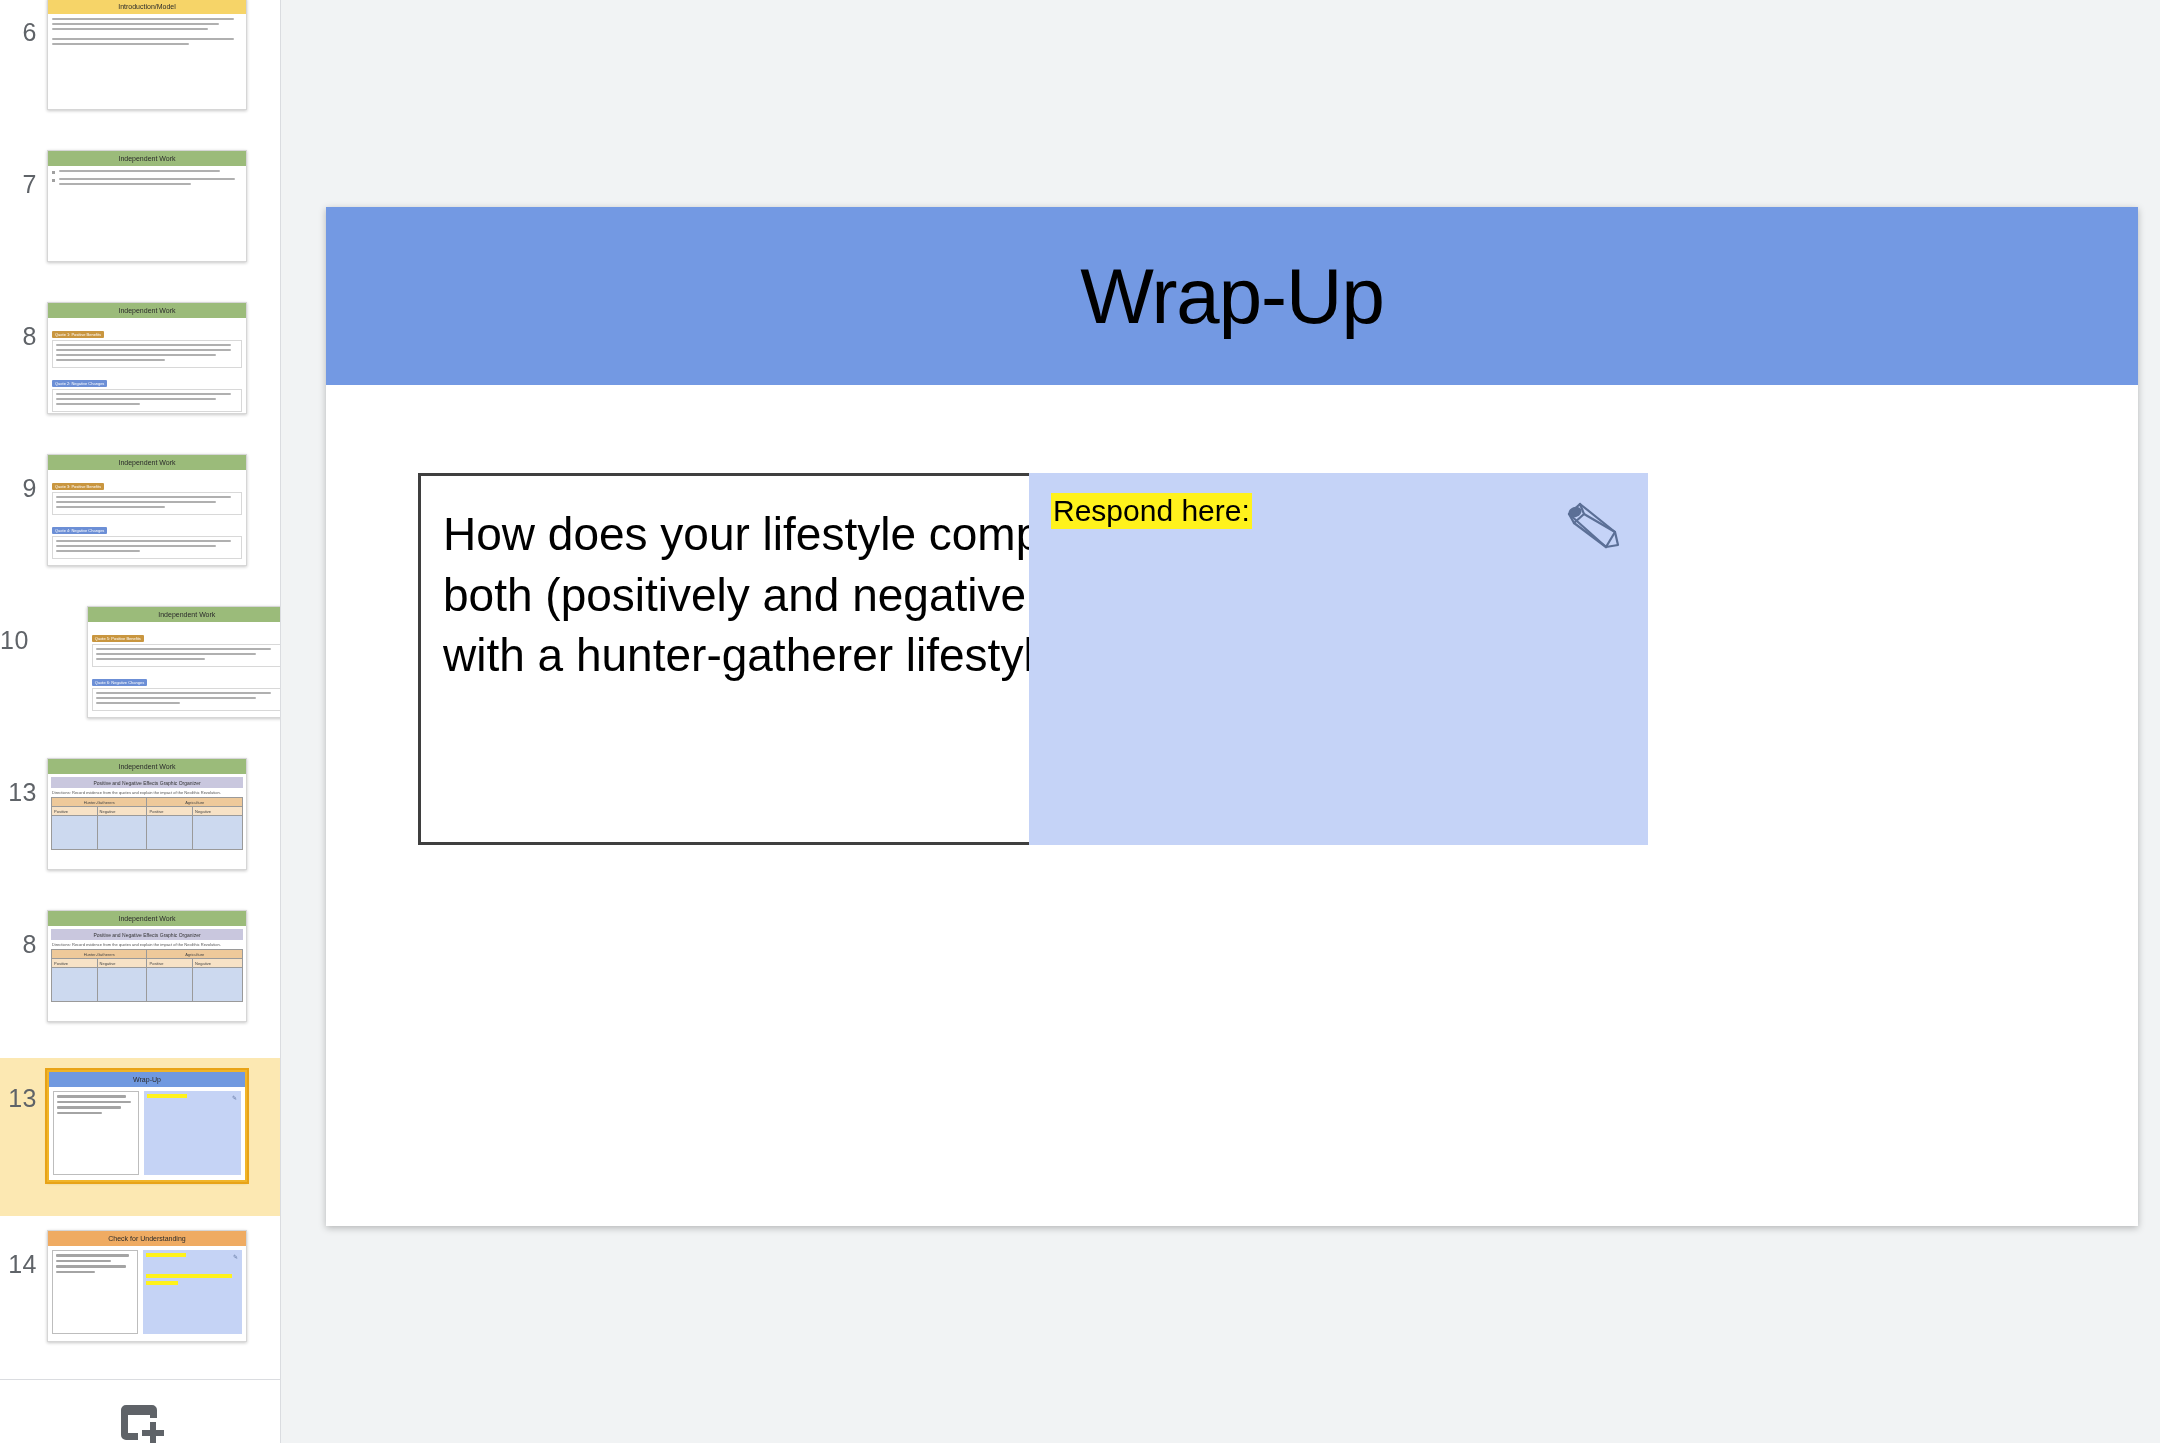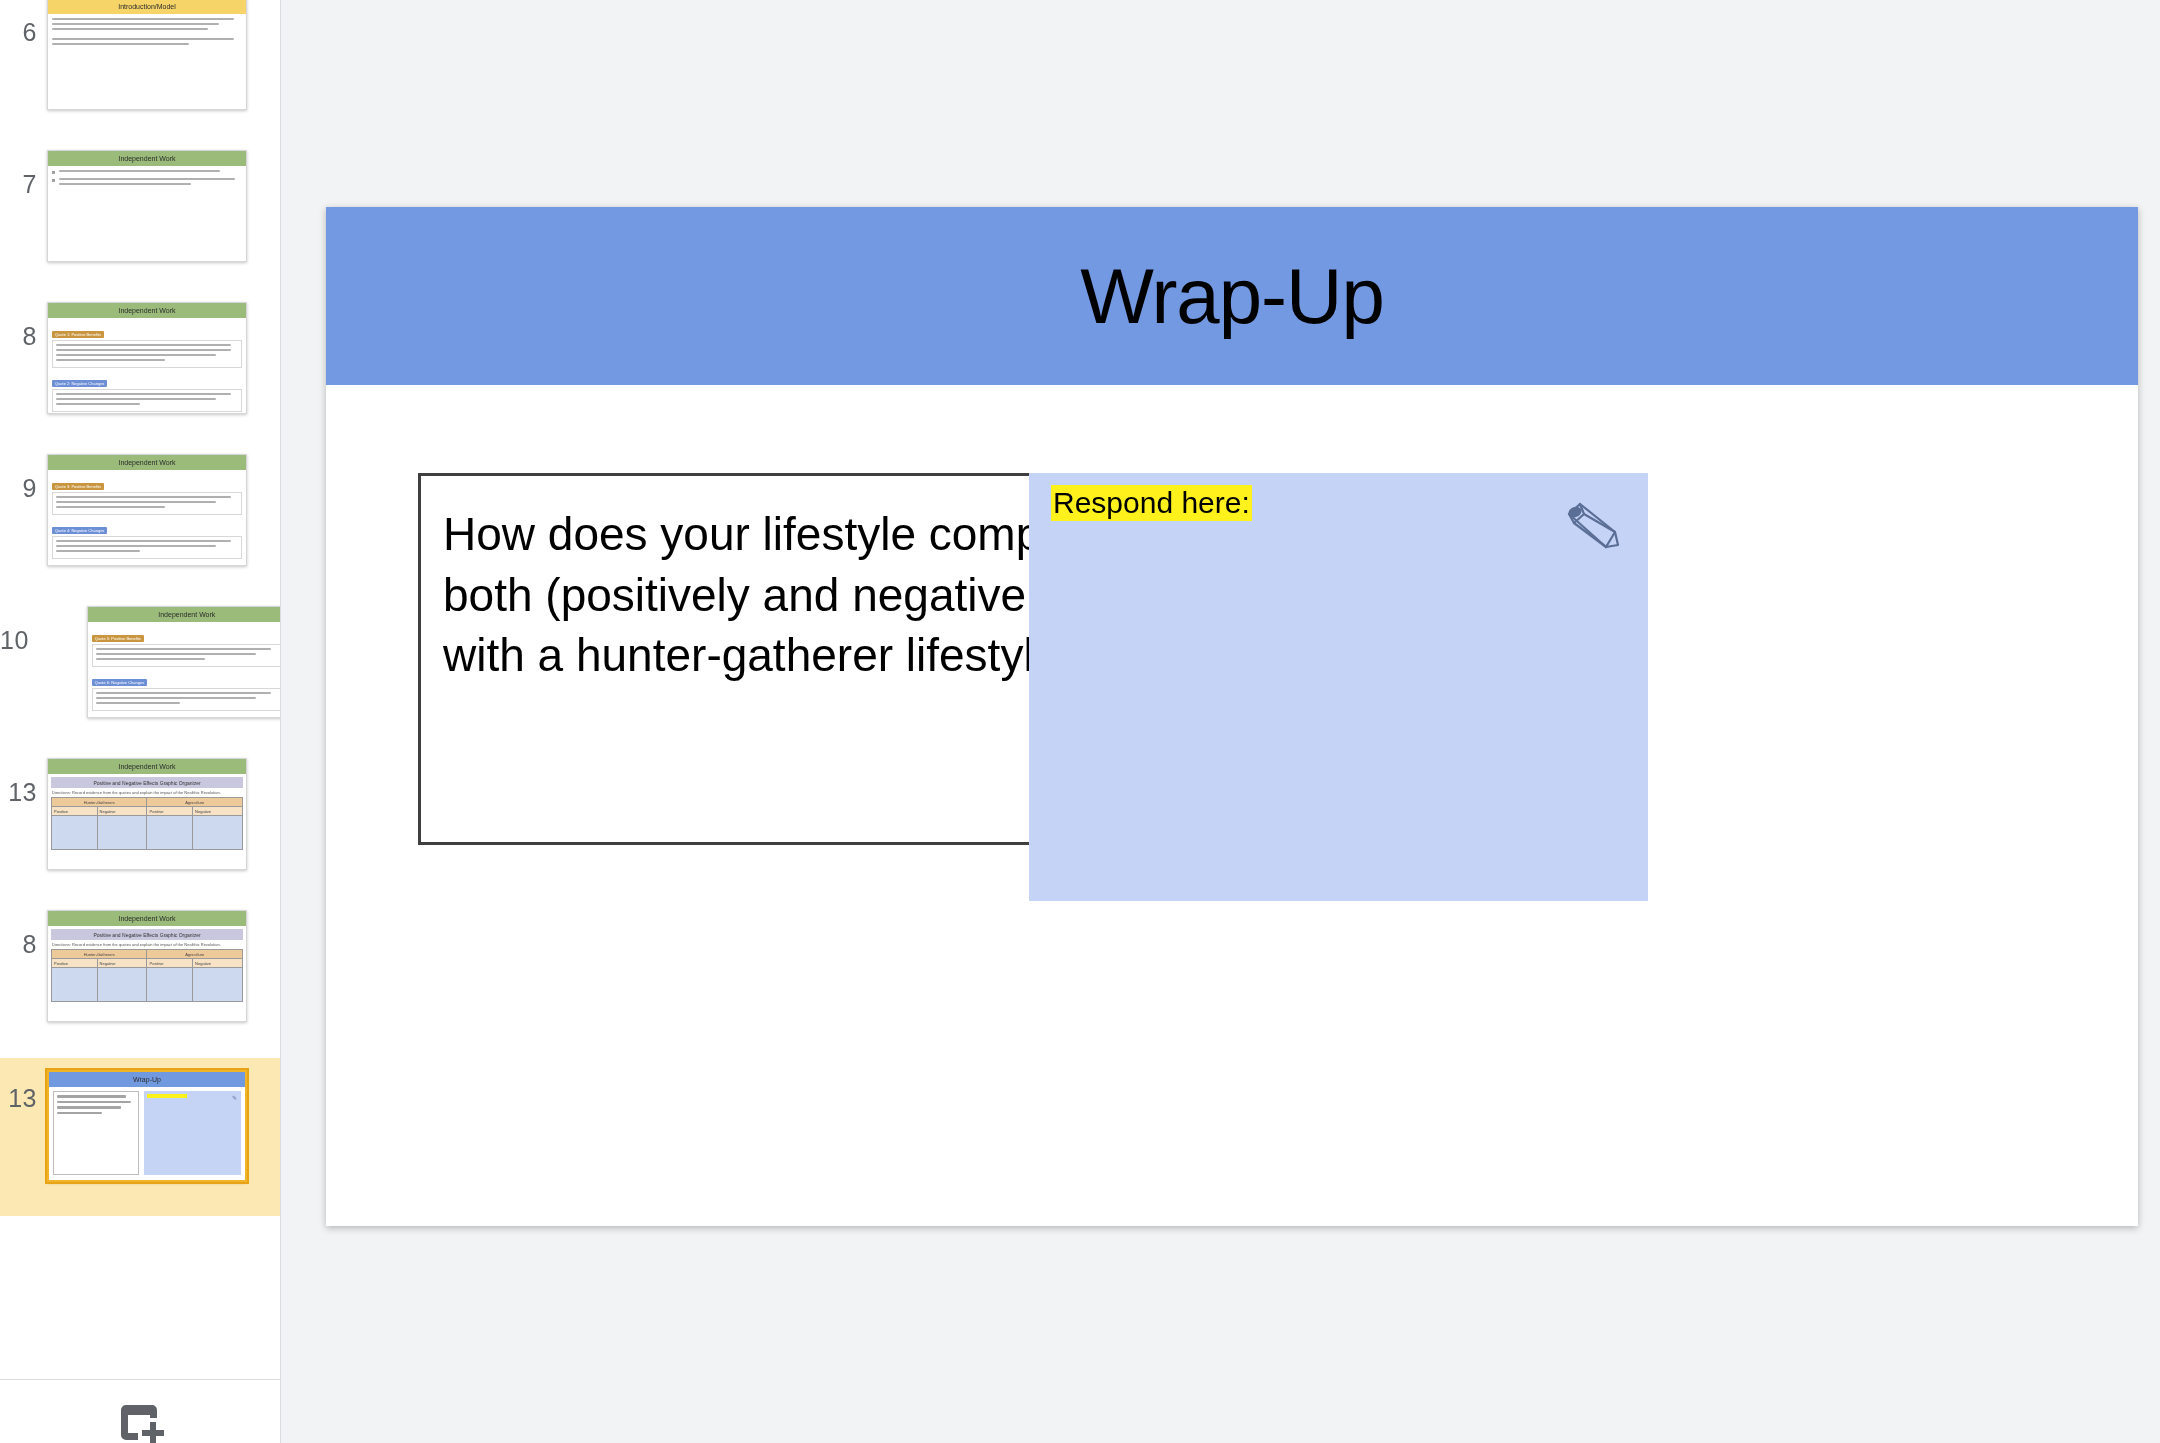--- a/index.html
+++ b/index.html
@@ -152,23 +152,23 @@
   }
   .question-text {
     font-size: 46px;
     line-height: 1.32;
     color: #000;
     font-family: "Liberation Sans", sans-serif;
   }
   .respond-box {
     position: absolute;
     left: 703px; top: 266px;
-    width: 619px; height: 428px;
+    width: 619px; height: 372px;
     background: #c5d3f7;
-    padding: 12px 22px;
+    padding: 20px 22px;
   }
   .respond-label {
     display: inline-block;
     font-size: 30px;
     color: #000;
     background: #fff21c;
     padding: 1px 2px;
     font-family: "Liberation Sans", sans-serif;
   }
   .pencil-icon {
@@ -375,20 +375,43 @@
               </div>
               <div class="t-rbox">
                 <div class="t-hl"></div>
                 <div class="t-pencil">✎</div>
               </div>
             </div>
           </div>
         </div>
       </div>
 
+      <div class="thumb-row" style="margin-top:10px;">
+        <div class="thumb-num">14</div>
+        <div class="thumb-shell">
+          <div class="thumb">
+            <div class="t-head orange">Check for Understanding</div>
+            <div class="t-two">
+              <div class="t-qbox">
+                <div class="t-qline" style="width:94%"></div>
+                <div class="t-qline" style="width:70%"></div>
+                <div class="t-qline" style="width:90%"></div>
+                <div class="t-qline" style="width:50%"></div>
+              </div>
+              <div class="t-rbox">
+                <div class="t-hl"></div>
+                <div style="height:14px"></div>
+                <div class="t-hl wide"></div>
+                <div class="t-hl short"></div>
+                <div class="t-pencil">✎</div>
+              </div>
+            </div>
+          </div>
+        </div>
+      </div>
 
     </div>
 
     <div class="strip-divider"></div>
 
     <div class="add-slide-btn">
       <svg width="48" height="44" viewBox="0 0 48 44">
         <path d="M4 6 a5 5 0 0 1 5-5 h26 a5 5 0 0 1 5 5 v8 h-7 v-3 h-22 v18 h10 v7 h-12 a5 5 0 0 1 -5 -5 z" fill="#5f6368"></path>
         <rect x="33" y="18" width="6" height="22" fill="#5f6368"></rect>
         <rect x="25" y="26" width="22" height="6" fill="#5f6368"></rect>

